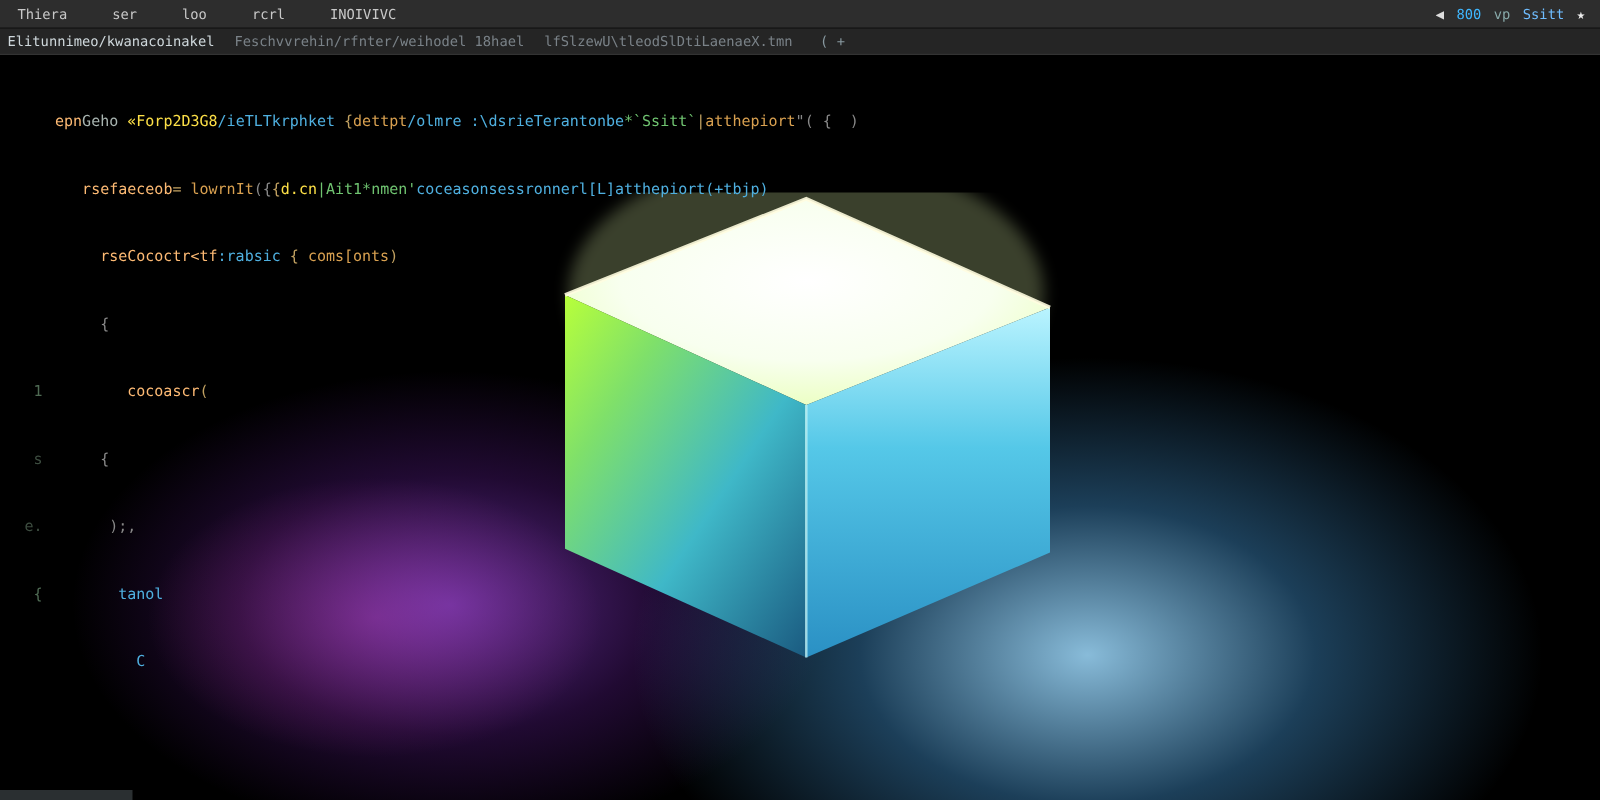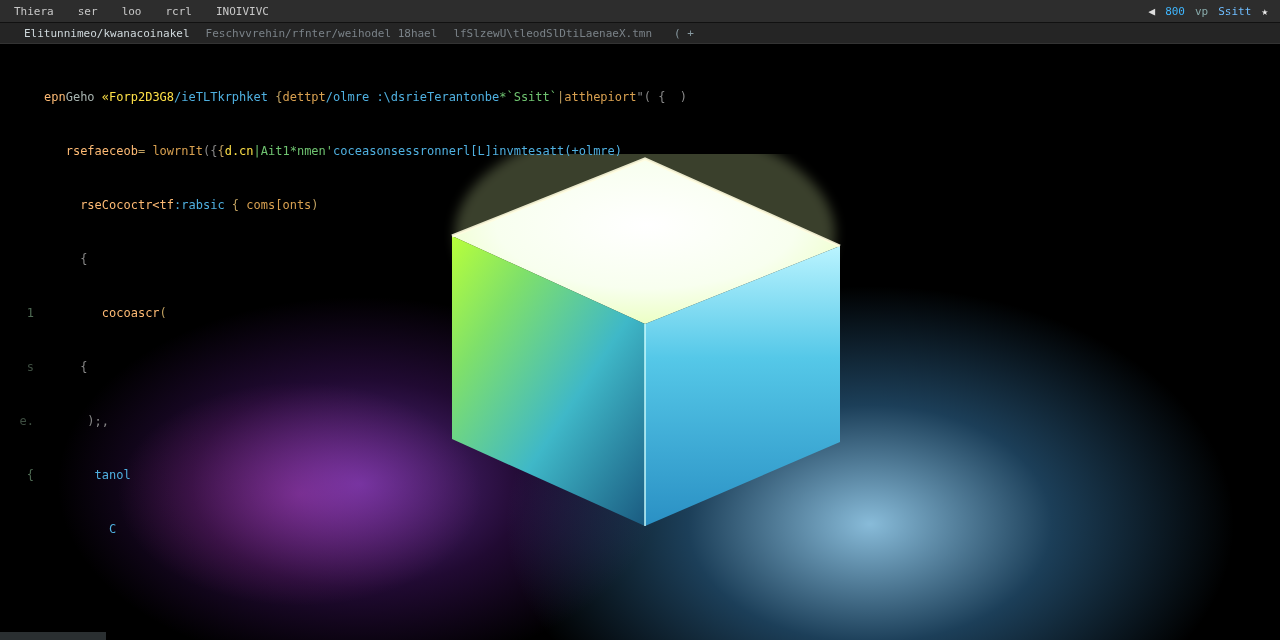--- a/index.html
+++ b/index.html
@@ -1,24 +1,24 @@
 <!DOCTYPE html>
 <html><head>
 <meta charset="utf-8">
 <style>
   html,body{margin:0;padding:0;width:1280px;height:640px;background:#1a1a1a;font-family:Consolas,Menlo,monospace;font-size:12px;color:#ccc;overflow:hidden}
   .menubar{height:22px;background:#2d2d2d;border-bottom:1px solid #111;display:flex;align-items:center;padding:0 6px;justify-content:space-between}
-  .menubar-left{display:flex;gap:8px}
+  .menubar-left{display:flex;gap:20px}
   .menu-item{padding:2px 8px;color:#c8c8c8;cursor:default;font-size:11px}
   .menubar-right{display:flex;align-items:center;gap:10px;padding-right:6px}
   .nav-arrow{color:#ddd;font-size:11px}
   .fps{color:#3fb7ff;font-size:11px}
   .help-label{color:#6fbdff;font-size:11px}
   .star{color:#eee;font-size:11px}
-  .tabbar{height:20px;background:#252525;border-bottom:1px solid #333;display:flex;align-items:center;padding:0 24px;gap:16px;font-size:11px;color:#9aa}
+  .tabbar{height:20px;background:#252525;border-bottom:1px solid #333;display:flex;align-items:center;padding:0 6px;gap:16px;font-size:11px;color:#9aa}
   .tab-active{color:#cfd8dc}
   .tab-dim{color:#7a8288}
   .tab-plus{color:#8899a0;margin-left:6px}
   .viewport{position:relative;width:1280px;height:598px;background:#000;overflow:hidden}
   
   .ground{position:absolute;inset:0;background:
      radial-gradient(ellipse 520px 340px at 870px 480px, rgba(160,220,255,0.85) 0%, rgba(80,180,255,0.35) 35%, rgba(0,0,0,0) 70%),
      radial-gradient(ellipse 420px 260px at 360px 440px, rgba(170,80,255,0.55) 0%, rgba(130,40,200,0.25) 40%, rgba(0,0,0,0) 72%),
      radial-gradient(ellipse 260px 160px at 300px 450px, rgba(255,80,200,0.35) 0%, rgba(0,0,0,0) 70%),
      #000}
@@ -98,21 +98,21 @@
     <polygon points="12,82 205,170 205,372 12,285" fill="url(#leftface)"></polygon>
 
     <polygon points="400,92 205,170 205,372 400,288" fill="url(#rightface)"></polygon>
 
     <polyline points="12,82 205,5 400,92" fill="none" stroke="#fffde0" stroke-width="3" opacity="0.9"></polyline>
     <line x1="205" y1="170" x2="205" y2="372" stroke="#cfffff" stroke-width="2" opacity="0.7"></line>
   </svg>
 
   <div class="code">
     <div class="ln"><span class="gut dim"></span><span class="txt"><span class="kw">epn</span><span>Geho </span><span class="rd">«Forp2D3G8</span><span class="ty">/ieTLTkrphket </span><span class="op">{</span><span class="fn">dettpt</span><span class="ty">/olmre :\dsrieTerantonbe</span><span class="st">*`Ssitt`</span><span class="op">|</span><span class="fn">atthepiort</span><span class="pn">"( {  )</span></span></div>
-    <div class="ln"><span class="gut dim"></span><span class="txt">   <span class="kw">rsefaeceob</span><span class="op">= </span><span class="fn">lowrnIt</span><span class="pn">({</span><span class="op">{</span><span class="rd">d.cn</span><span class="st">|Ait1*nmen'</span><span class="ty">coceasonsessronnerl[L]invmtesatt(+olmre)</span></span></div>
+    <div class="ln"><span class="gut dim"></span><span class="txt">   <span class="kw">rsefaeceob</span><span class="op">= </span><span class="fn">lowrnIt</span><span class="pn">({</span><span class="op">{</span><span class="rd">d.cn</span><span class="st">|Ait1*nmen'</span><span class="ty">coceasonsessronnerl[L]atthepiort(+tbjp)</span></span></div>
     <div class="ln"><span class="gut dim"></span><span class="txt">     <span class="kw">rseCococtr&lt;tf</span><span class="ty">:rabsic </span><span class="op">{</span><span class="fn"> coms[onts</span><span class="op">)</span></span></div>
     <div class="ln"><span class="gut dim"></span><span class="txt">     <span class="pn">{</span></span></div>
     <div class="ln"><span class="gut">1</span><span class="txt">        <span class="kw">cocoascr</span><span class="op">(</span></span></div>
     <div class="ln"><span class="gut dim">s</span><span class="txt">     <span class="pn">{</span></span></div>
     <div class="ln"><span class="gut dim">e.</span><span class="txt">      <span class="pn">);,</span></span></div>
     <div class="ln"><span class="gut">{</span><span class="txt">       <span class="ty">tanol</span></span></div>
     <div class="ln"><span class="gut dim"></span><span class="txt">         <span class="ty">C</span></span></div>
     
     
     

